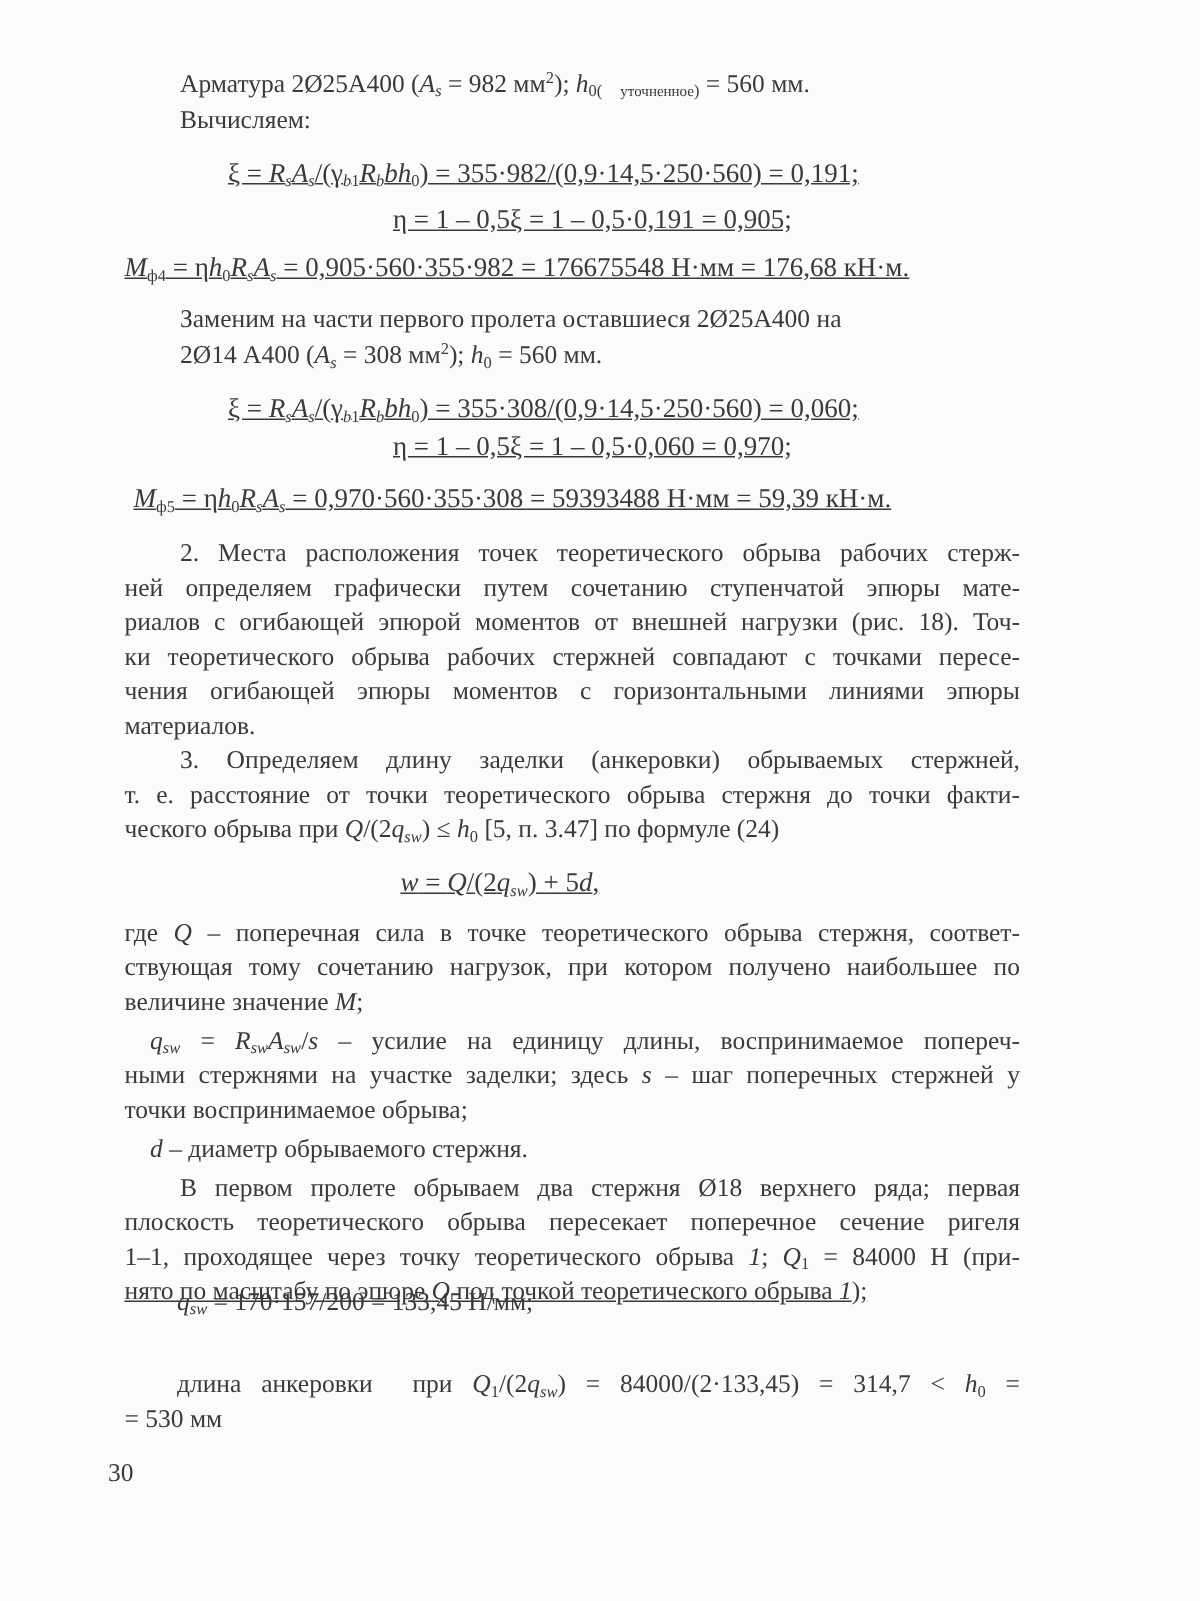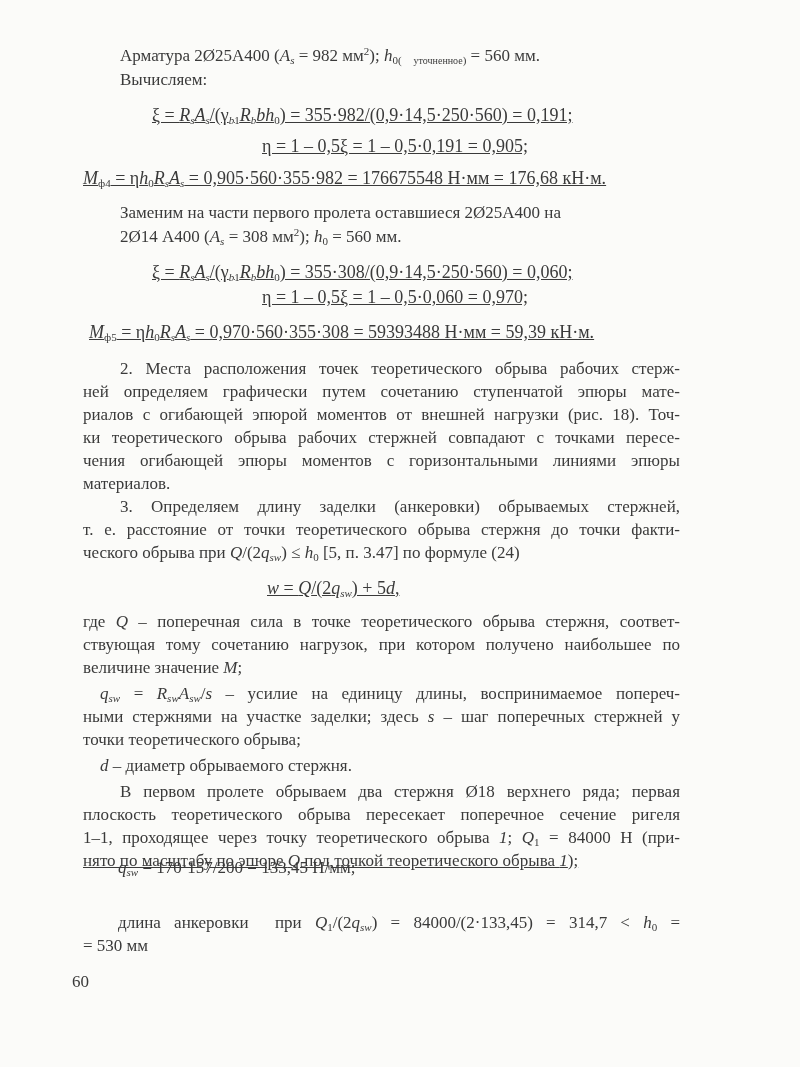--- a/index.html
+++ b/index.html
@@ -41,25 +41,25 @@
 <div class="ln j" style="left:83px;width:597px;top:520px;">т. е. расстояние от точки теоретического обрыва стержня до точки факти-</div>
 <div class="ln" style="left:83px;top:543px;">ческого обрыва при <i>Q</i>/(2<i>q<sub>sw</sub></i>) ≤ <i>h</i><sub>0</sub> [5, п. 3.47] по формуле (24)</div>
 
 <div class="ln eq" style="left:267px;top:578px;"><i>w</i> = <i>Q</i>/(2<i>q<sub>sw</sub></i>) + 5<i>d</i>,</div>
 
 <div class="ln j" style="left:83px;width:597px;top:612px;">где <i>Q</i> – поперечная сила в точке теоретического обрыва стержня, соответ-</div>
 <div class="ln j" style="left:83px;width:597px;top:635px;">ствующая тому сочетанию нагрузок, при котором получено наибольшее по</div>
 <div class="ln" style="left:83px;top:658px;">величине значение <i>M</i>;</div>
 <div class="ln j" style="left:100px;width:580px;top:684px;"><i>q<sub>sw</sub></i> = <i>R<sub>sw</sub>A<sub>sw</sub></i>/<i>s</i> – усилие на единицу длины, воспринимаемое попереч-</div>
 <div class="ln j" style="left:83px;width:597px;top:707px;">ными стержнями на участке заделки; здесь <i>s</i> – шаг поперечных стержней у</div>
-<div class="ln" style="left:83px;top:730px;">точки теоретического обрыва;</div>
+<div class="ln" style="left:83px;top:730px;">точки воспринимаемое обрыва;</div>
 <div class="ln" style="left:100px;top:756px;"><i>d</i> – диаметр обрываемого стержня.</div>
 
 <div class="ln j" style="left:120px;width:560px;top:782px;">В первом пролете обрываем два стержня Ø18 верхнего ряда; первая</div>
 <div class="ln j" style="left:83px;width:597px;top:805px;">плоскость теоретического обрыва пересекает поперечное сечение ригеля</div>
 <div class="ln j" style="left:83px;width:597px;top:828px;">1–1, проходящее через точку теоретического обрыва <i>1</i>; <i>Q</i><sub>1</sub> = 84000 Н (при-</div>
 <div class="ln" style="left:83px;top:851px;text-decoration:underline;">нято по масштабу по эпюре <i>Q</i> под точкой теоретического обрыва <i>1</i>);</div>
 
 <div class="ln" style="left:118px;top:844px;margin-top:14px;"><i>q<sub>sw</sub></i> = 170·157/200 = 133,45 Н/мм;</div>
 <div class="ln j" style="left:118px;width:562px;top:913px;">длина анкеровки &nbsp;при <i>Q</i><sub>1</sub>/(2<i>q<sub>sw</sub></i>) = 84000/(2·133,45) = 314,7 &lt; <i>h</i><sub>0</sub> =</div>
 <div class="ln" style="left:83px;top:936px;">= 530 мм</div>
 
-<div class="ln" style="left:72px;top:972px;">60</div>
+<div class="ln" style="left:72px;top:972px;">30</div>
 
 </body></html>

